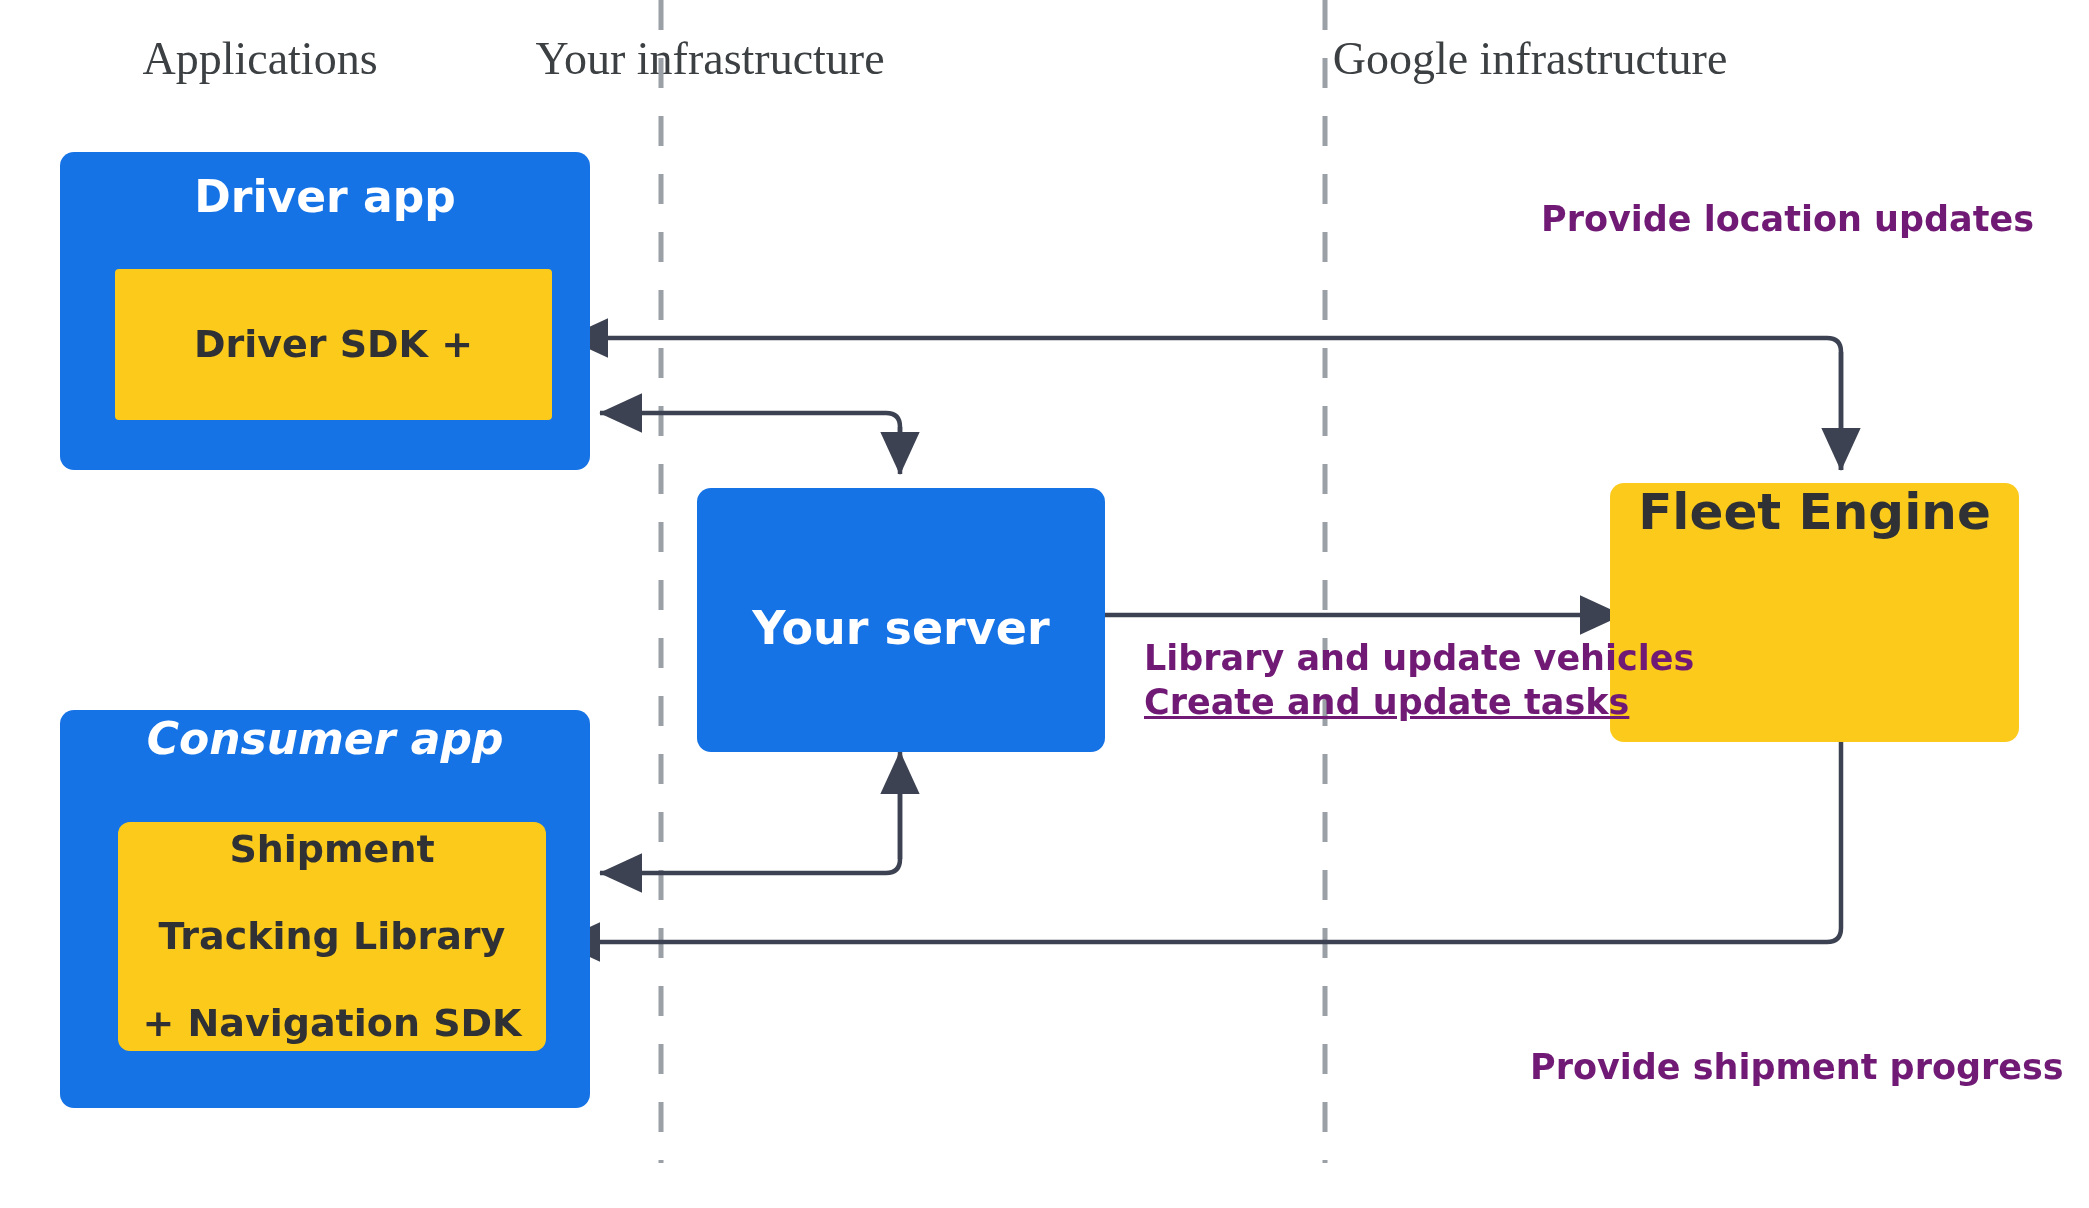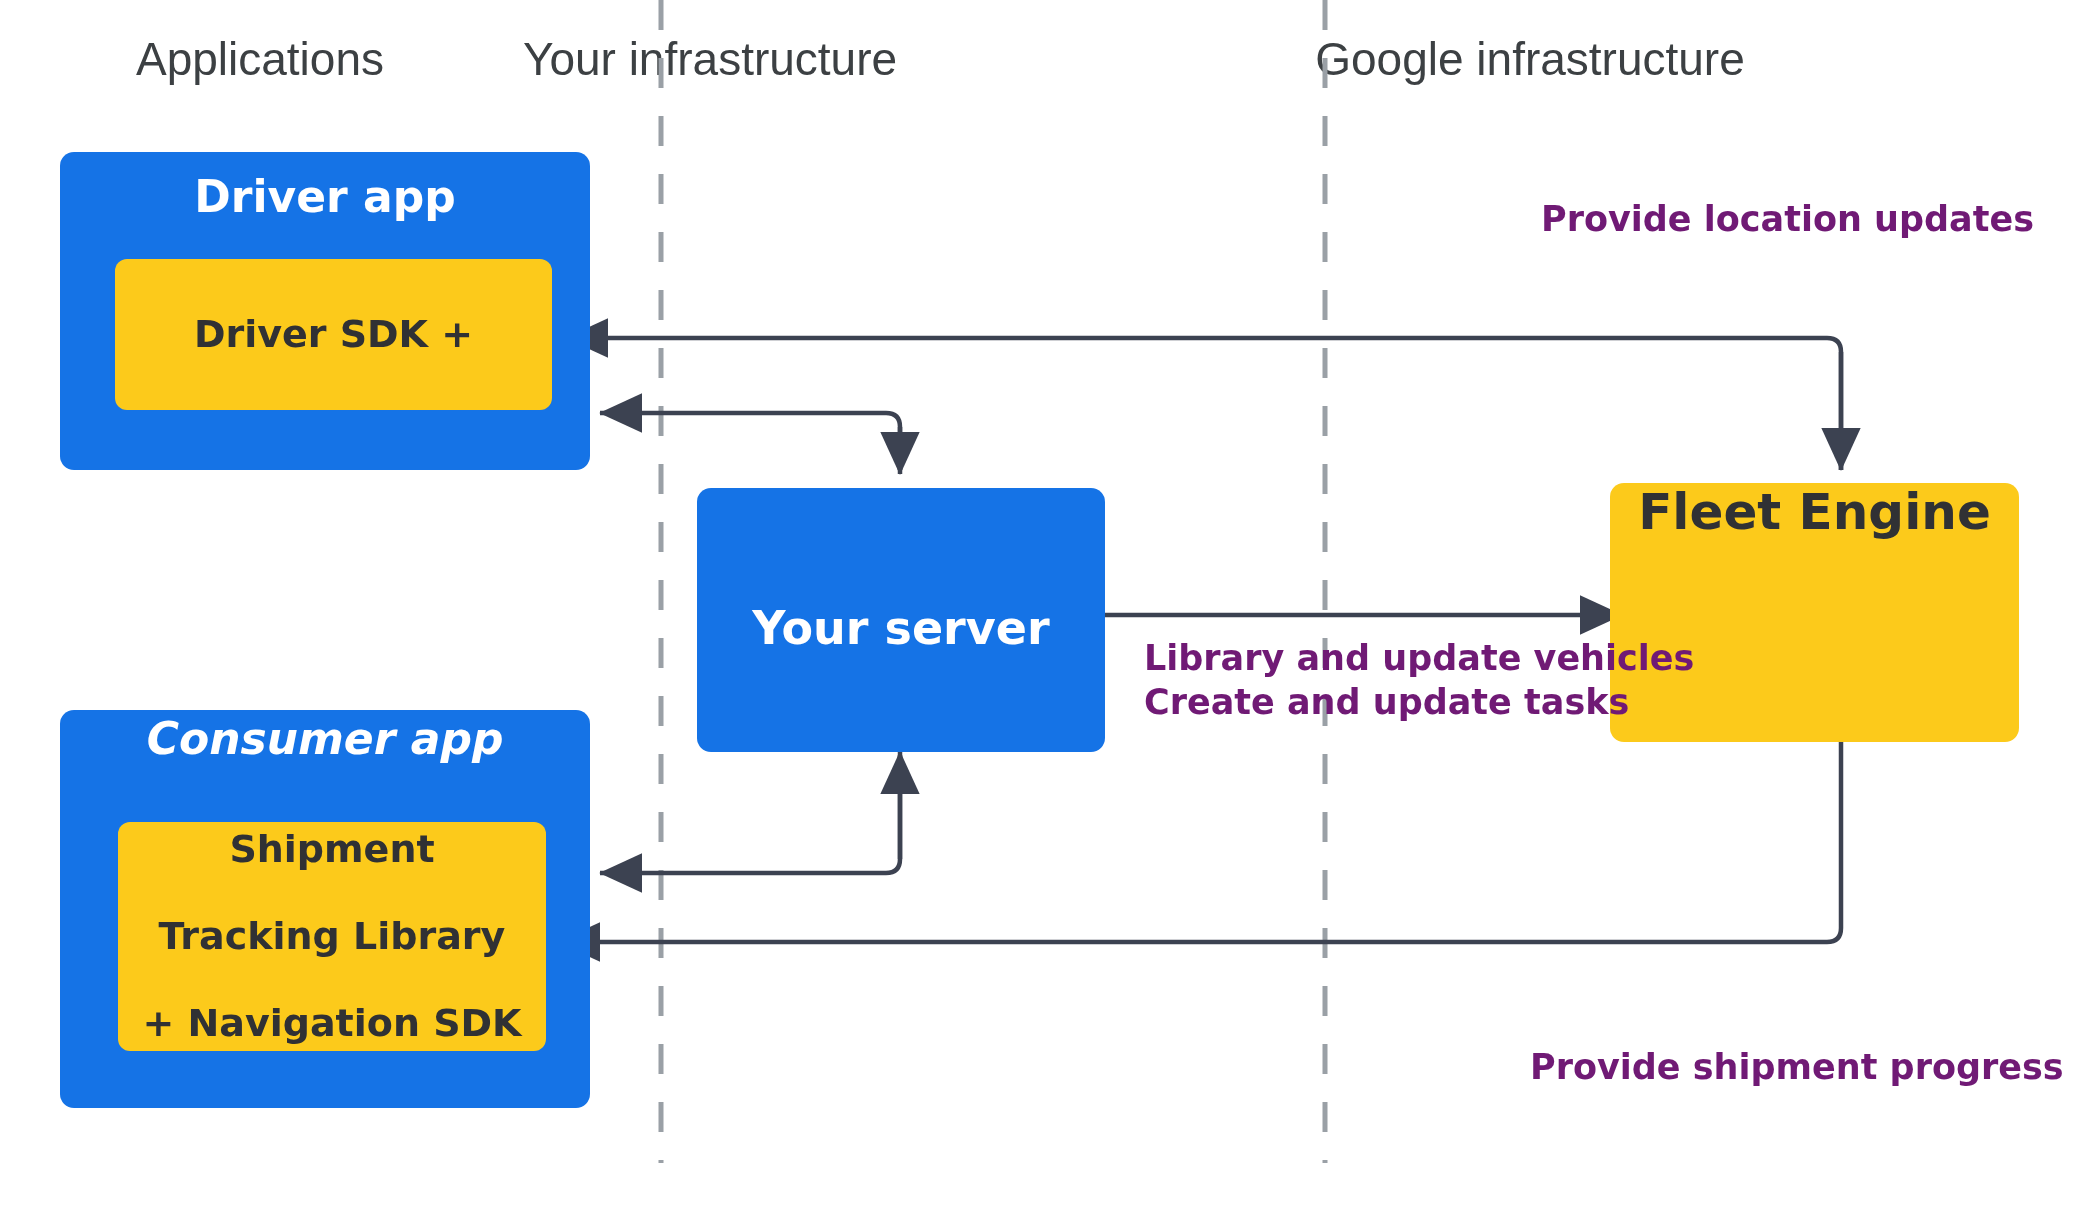--- a/index.html
+++ b/index.html
@@ -23,21 +23,21 @@
     position: absolute;
     top: 0;
     left: 0;
     width: 2089px;
     height: 1208px;
     pointer-events: none;
   }
   .col-header {
     position: absolute;
     text-align: center;
-    font-family: Liberation Sans, sans-serif;
+    font-family: Liberation Serif, serif;
     font-weight: 300;
     font-size: 46px;
     color: #3c4043;
     letter-spacing: 0px;
     white-space: nowrap;
   }
   .node {
     position: absolute;
     box-sizing: border-box;
     border-radius: 14px;
@@ -142,21 +142,21 @@
       <path d="M900,859 L900,752" fill="none" stroke="#3C4251" stroke-width="4.5" marker-end="url(#arrowR)"></path>
     </g>
 
     <g>
       <path d="M1841,742 L1841,928 Q1841,942 1827,942 L558,942" fill="none" stroke="#3C4251" stroke-width="4.5" marker-end="url(#arrowL)"></path>
     </g>
   </svg>
 
   <div class="node node-blue" style="left:60px; top:152px; width:530px; height:318px;">
     <div class="app-title" style="margin-top:22px;">Driver app</div>
-    <div class="node node-yellow" style="left:55px; top:107px; width:437px; height:151px; border-radius:12px; justify-content:center;">
+    <div class="node node-yellow" style="left:55px; top:117px; width:437px; height:151px; border-radius:4px; justify-content:center;">
       <div class="inner-label">Driver SDK +</div>
     </div>
   </div>
 
   <div class="node node-blue" style="left:60px; top:710px; width:530px; height:398px;">
     <div class="app-title" style="margin-top:6px;font-style:italic;">Consumer app</div>
     <div class="node node-yellow" style="left:58px; top:112px; width:428px; height:229px; border-radius:12px; justify-content:center;gap:40px;">
       <div class="inner-label">Shipment</div>
       <div class="inner-label">Tracking Library</div>
       <div class="inner-label">+ Navigation SDK</div>
@@ -168,17 +168,17 @@
   </div>
 
   <div class="node node-yellow" style="left:1610px; top:483px; width:409px; height:259px; justify-content:flex-start;">
     <div class="engine-label">Fleet Engine</div>
   </div>
 
   <div class="edge-label" style="left:1541px; top:198px;">Provide location updates</div>
 
   <div class="edge-label" style="left:1144px; top:637px;">Library and update vehicles</div>
 
-  <div class="edge-label" style="left:1144px; top:681px;">Create and update tasks</div>
+  <div class="edge-label" style="left:1144px; top:681px;text-decoration:underline;">Create and update tasks</div>
 
   <div class="edge-label" style="left:1530px; top:1046px;">Provide shipment progress</div>
 
 </div>
 
 </body></html>

